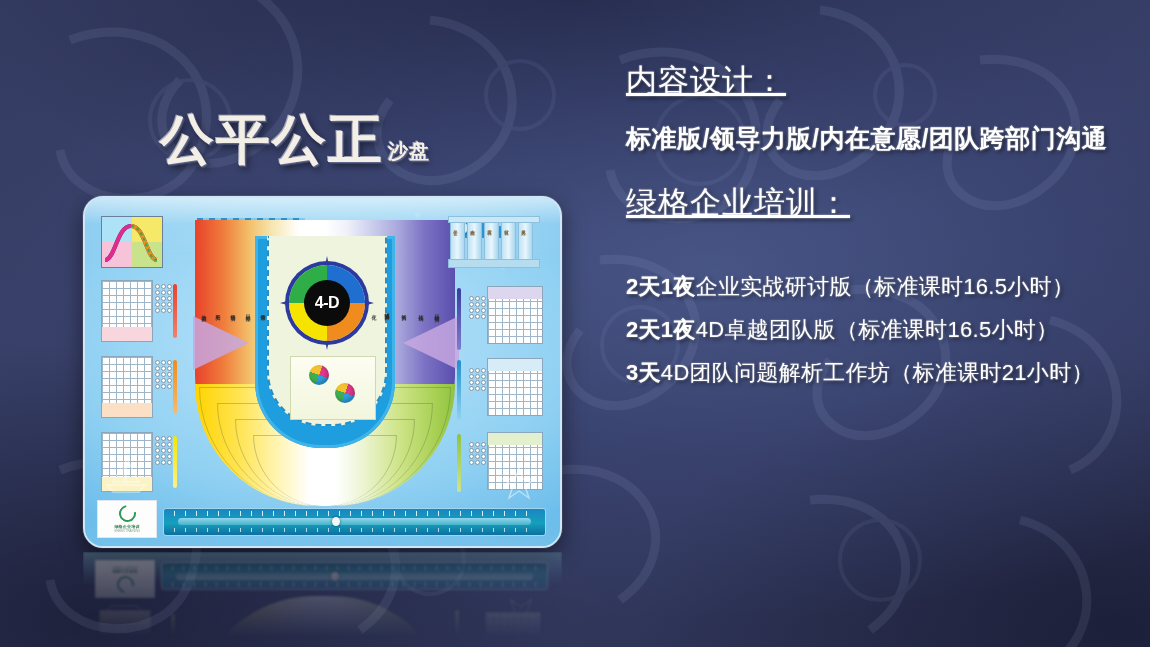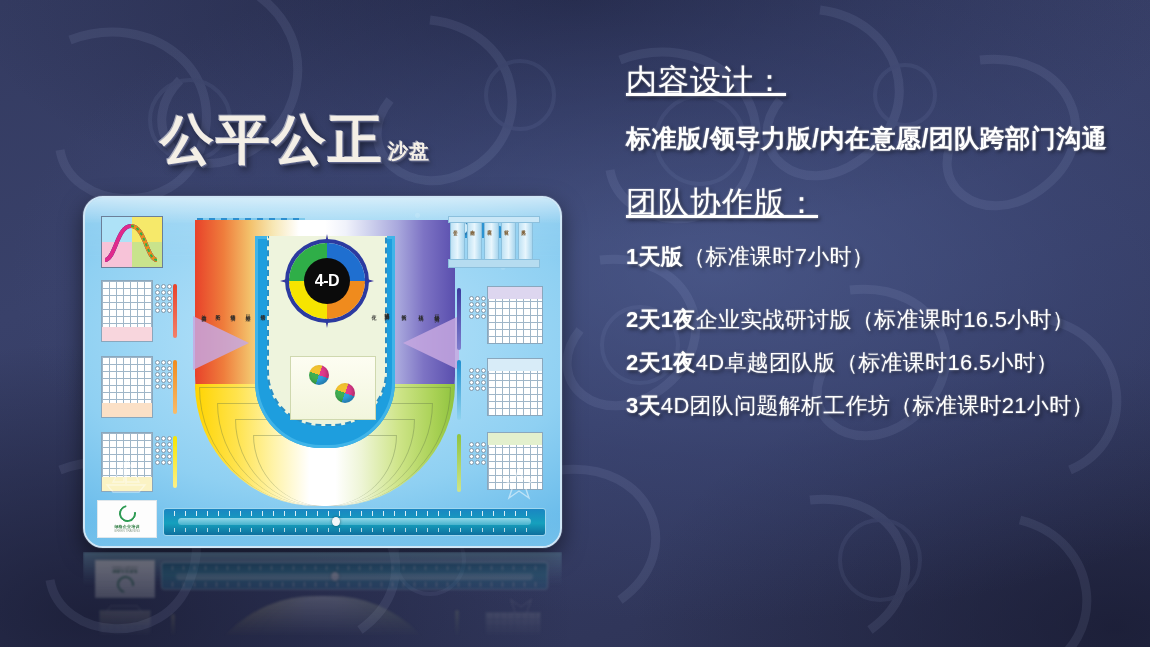--- a/index.html
+++ b/index.html
@@ -90,21 +90,21 @@
 
   .vtext{position:absolute;writing-mode:vertical-rl;font-size:5px;color:#2a2a2a;
     letter-spacing:.5px;white-space:nowrap;}
 
   .arrow-l{position:absolute;left:108px;top:118px;width:56px;height:54px;
     background:#c7a8e0;clip-path:polygon(0 0,100% 50%,0 100%);opacity:.85;}
   .arrow-r{position:absolute;left:318px;top:118px;width:56px;height:54px;
     background:#c7a8e0;clip-path:polygon(100% 0,0 50%,100% 100%);opacity:.85;}
 
   
-  .compass{position:absolute;left:195px;top:36px;width:94px;height:94px;}
+  .compass{position:absolute;left:195px;top:58px;width:94px;height:94px;}
   .compass .star{position:absolute;inset:0;background:#3b3a9e;
     clip-path:polygon(50% 0,58% 38%,100% 50%,58% 62%,50% 100%,42% 62%,0 50%,42% 38%);}
   .compass .disc{position:absolute;left:9px;top:9px;width:76px;height:76px;border-radius:50%;
     background:conic-gradient(from 0deg,#1f6fd0 0 90deg,#f08b1d 90deg 180deg,#f6e400 180deg 270deg,#2fae48 270deg 360deg);
     box-shadow:0 0 0 4px #2c3aa0;}
   .compass .hub{position:absolute;left:24px;top:24px;width:46px;height:46px;border-radius:50%;
     background:#0b0b0b;display:flex;align-items:center;justify-content:center;
     color:#fff;font-weight:700;font-size:16px;letter-spacing:-.5px;}
 
   .minichart{position:absolute;left:205px;top:158px;width:84px;height:62px;
@@ -548,26 +548,23 @@
     </div>
     </div>
 
   <div id="right-col">
 
     <div class="r-head">内容设计：</div>
     <div class="sp-h1"></div>
     <div class="r-bold">标准版/领导力版/内在意愿/团队跨部门沟通</div>
 
     <div class="sp-h2"></div>
-    <div class="r-head">团队协作版：</div>
+    <div class="r-head">绿格企业培训：</div>
     <div class="sp-h1"></div>
 
-    <div class="r-item">
-      <b>1天版</b><span class="mid"></span><span class="paren">（标准课时7小时）</span>
-    </div>
     <div class="sp-i"></div>
     <div class="sp-i"></div>
     <div class="sp-i"></div>
     <div class="r-item">
       <b>2天1夜</b><span class="mid">企业实战研讨版</span><span class="paren">（标准课时16.5小时）</span>
     </div>
     <div class="sp-i"></div>
     <div class="r-item">
       <b>2天1夜</b><span class="mid">4D卓越团队版</span><span class="paren">（标准课时16.5小时）</span>
     </div>

